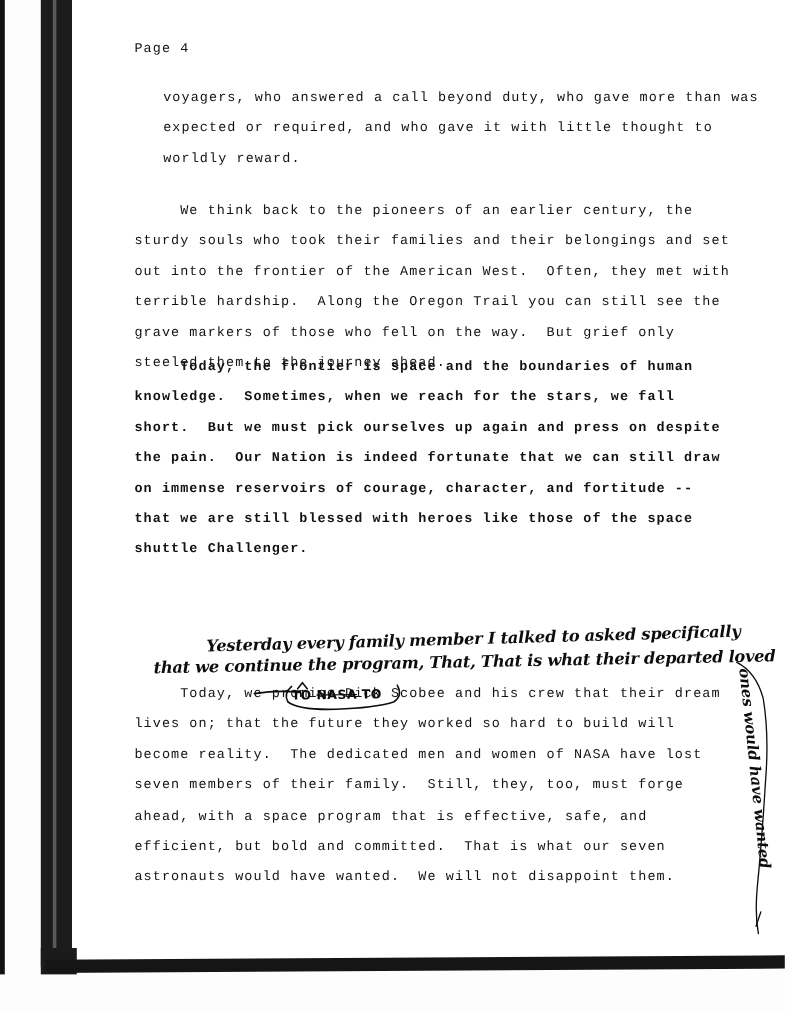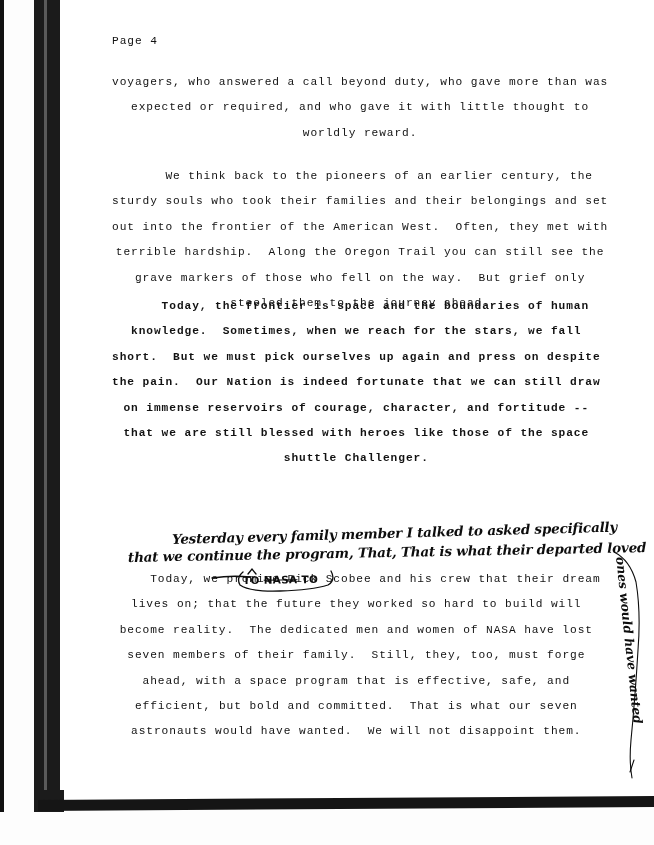--- a/index.html
+++ b/index.html
@@ -79,35 +79,34 @@
 
   
   .typed {
     position: absolute;
     color: #121212;
     font-family: "Liberation Mono", "DejaVu Sans Mono", monospace;
     font-size: 11.2px;
     letter-spacing: 0.92px;
     white-space: pre;
     line-height: 25.4px;
-    text-align: center;
   }
 
   #page-header {
     left: 112px;
     top: 33px;
     line-height: 16px;
   }
 
   .body-par {
     left: 112px;
     font-size: 11.2px;
   }
 
-  #par-1 { top: 70px; }
+  #par-1 { top: 70px; margin-left: 24px; }
   #par-2 { top: 164px; }
   #par-3 { top: 294px; font-weight: bold; }
   #par-4 { top: 465px; }
   #par-5 { top: 567px; }
 
   
   .handwriting {
     position: absolute;
     color: #0d0d0d;
     font-family: "DejaVu Serif", serif;

